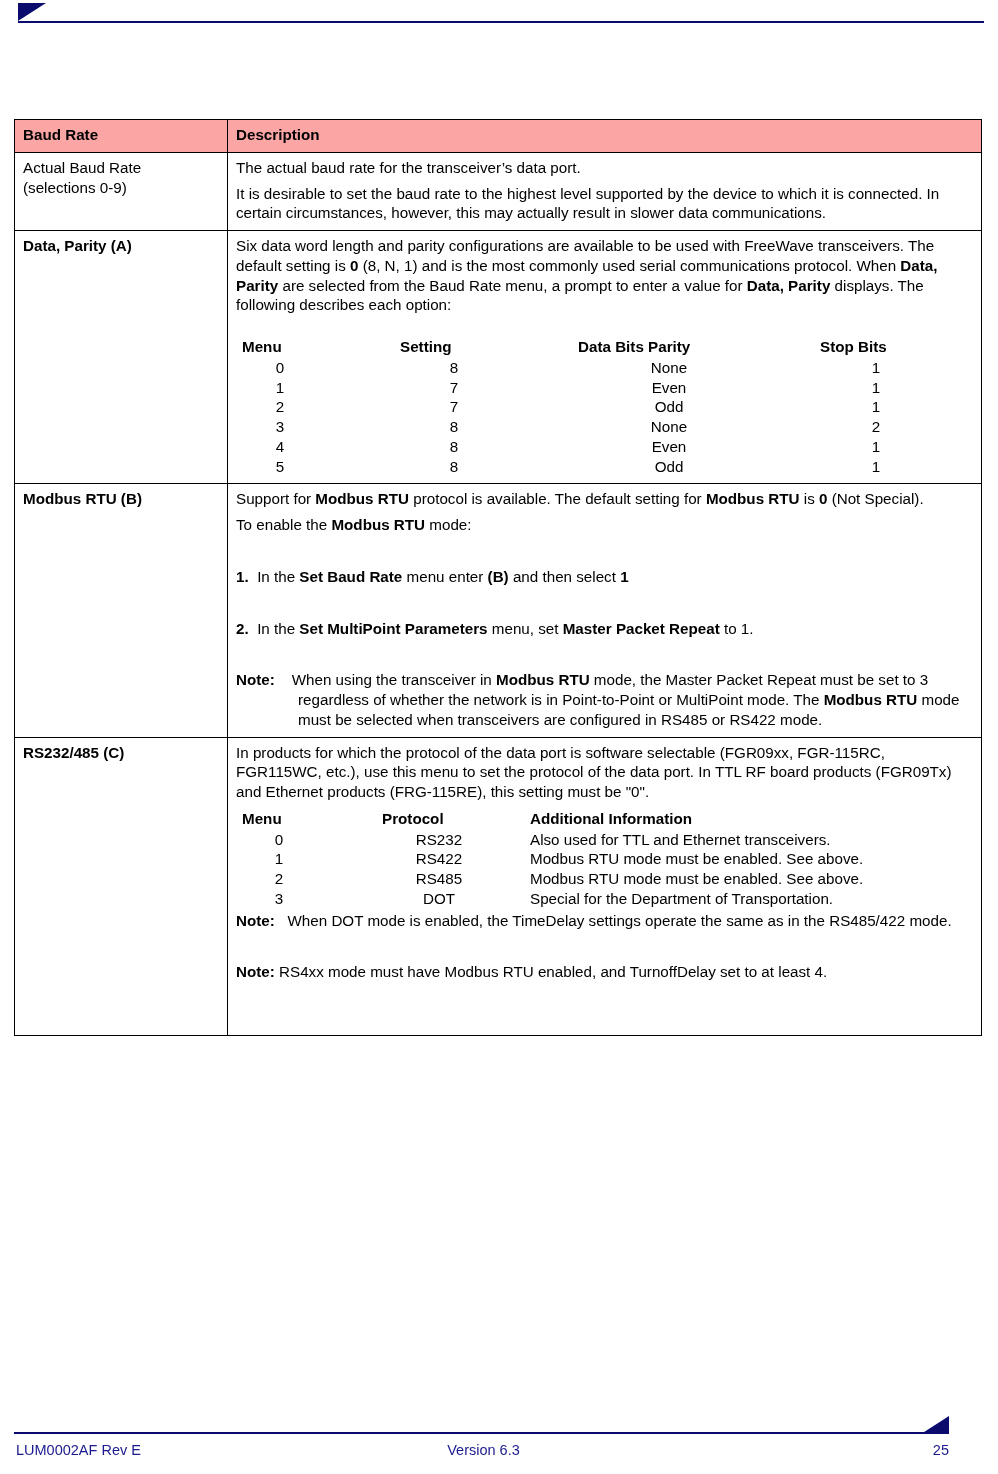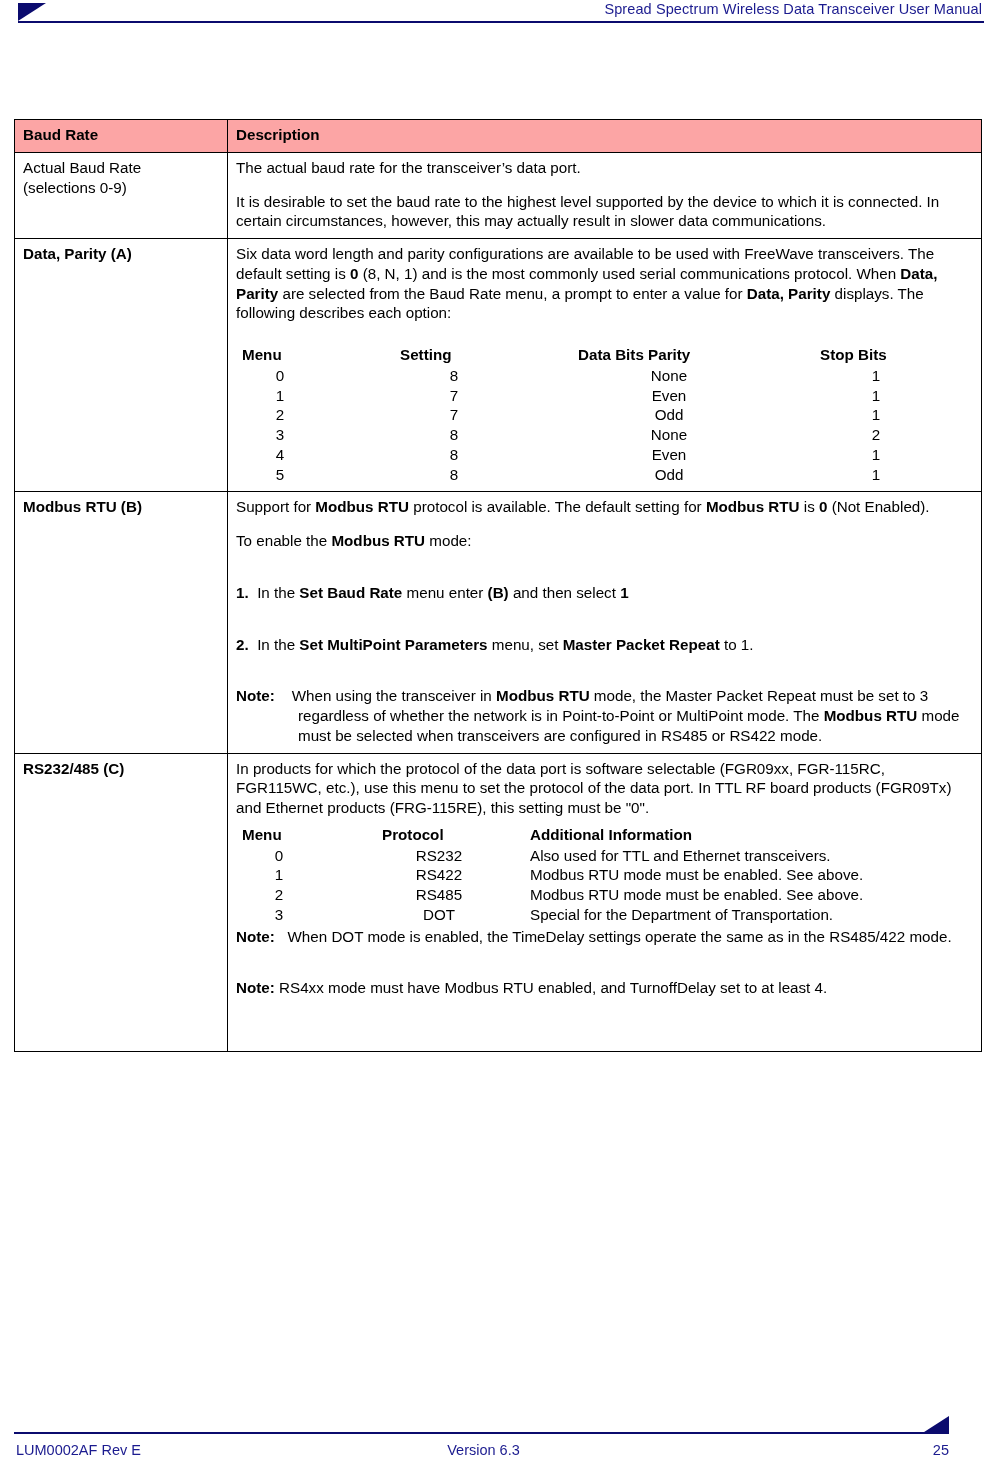--- a/index.html
+++ b/index.html
@@ -78,21 +78,21 @@
     padding-bottom: 8px;
   }
 
   .cell-label { font-size: 15.2px; }
   .cell-label.bold { font-weight: bold; }
 
   p.para {
     margin: 0 0 0 0;
     line-height: 1.30;
   }
-  p.para + p.para { margin-top: 14px; }
+  p.para + p.para { margin-top: 6px; }
   p.gap { margin-top: 32px; }
   p.tight { margin-top: 2px; }
 
   b { font-weight: bold; }
 
   
   .step {
     margin: 0;
     padding-left: 26px;
     text-indent: -26px;
@@ -211,21 +211,20 @@
     font-size: 14.5px;
     color: #1b1b8f;
   }
 </style>
 </head>
 <body>
 
 <div class="page-header">
   <div class="header-triangle"></div>
   <div class="header-rule"></div>
-  <div class="header-title">Spread Spectrum Wireless Data Transceiver User Manual</div>
 </div>
 
 <table class="doc-table">
   <thead>
     <tr>
       <th class="col-label">Baud Rate</th>
       <th>Description</th>
     </tr>
   </thead>
   <tbody>
@@ -295,21 +294,21 @@
         </tbody>
           </table>
       </td>
     </tr>
 
     <tr>
       <td class="col-label">
         <div class="cell-label bold">Modbus RTU (B)</div>
       </td>
       <td>
-        <p class="para"><span>Support for </span><b>Modbus RTU</b><span> protocol is available. The default setting for </span><b>Modbus RTU</b><span> is </span><b>0</b><span> (Not Enabled).</span></p>
+        <p class="para"><span>Support for </span><b>Modbus RTU</b><span> protocol is available. The default setting for </span><b>Modbus RTU</b><span> is </span><b>0</b><span> (Not Special).</span></p>
 
         <p class="para gap"><span>To enable the </span><b>Modbus RTU</b><span> mode:</span></p>
 
         <p class="step gap"><b>1.</b>&nbsp; <span>In the </span><b>Set Baud Rate</b><span> menu enter </span><b>(B)</b><span> and then select </span><b>1</b></p>
 
         <p class="step gap"><b>2.</b>&nbsp; <span>In the </span><b>Set MultiPoint Parameters</b><span> menu, set </span><b>Master Packet Repeat</b><span> to 1.</span></p>
 
         <p class="note gap"><b>Note:</b>&nbsp;&nbsp;&nbsp; <span>When using the transceiver in </span><b>Modbus RTU</b><span> mode, the Master Packet Repeat must be set to 3 regardless of whether the network is in Point-to-Point or MultiPoint mode. The </span><b>Modbus RTU</b><span> mode must be selected when transceivers are configured in RS485 or RS422 mode.</span></p>
       </td>
     </tr>

